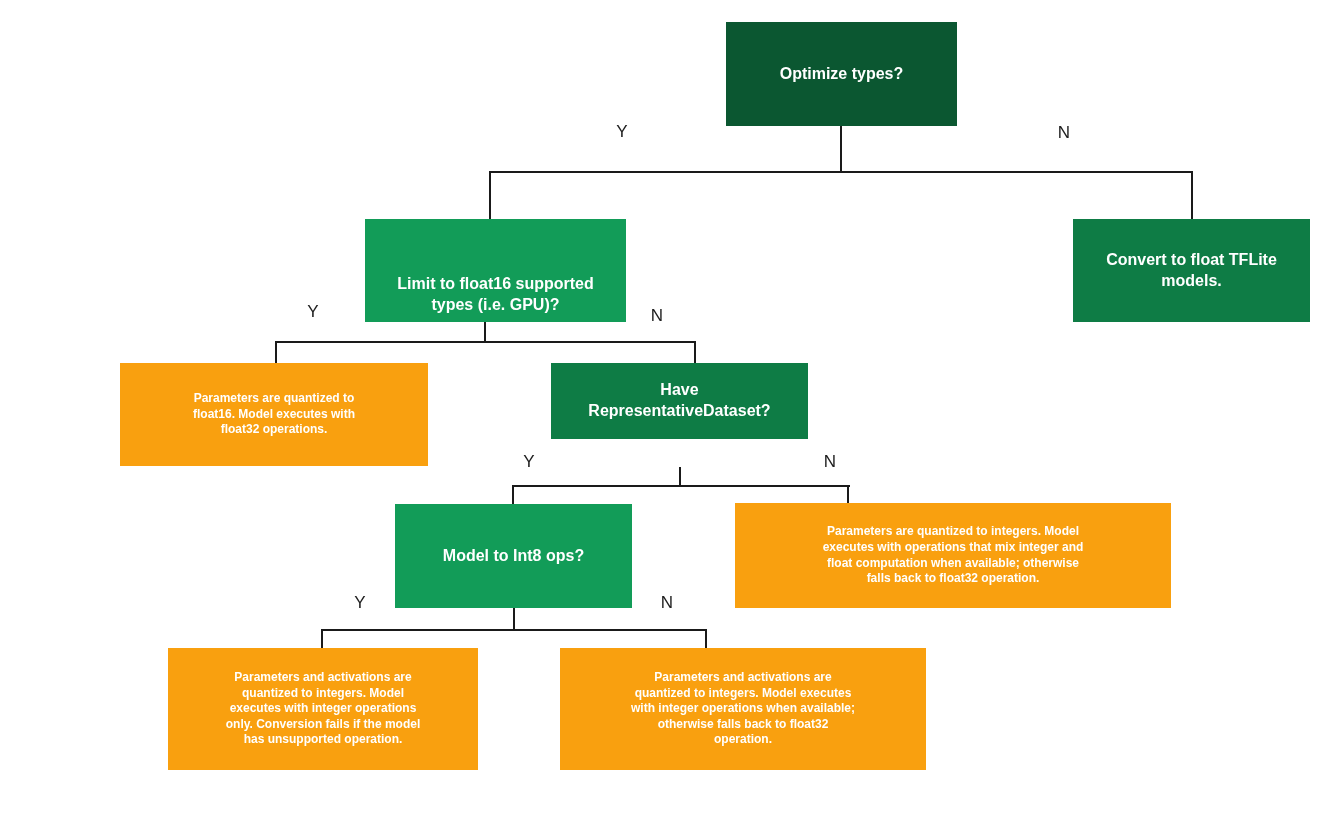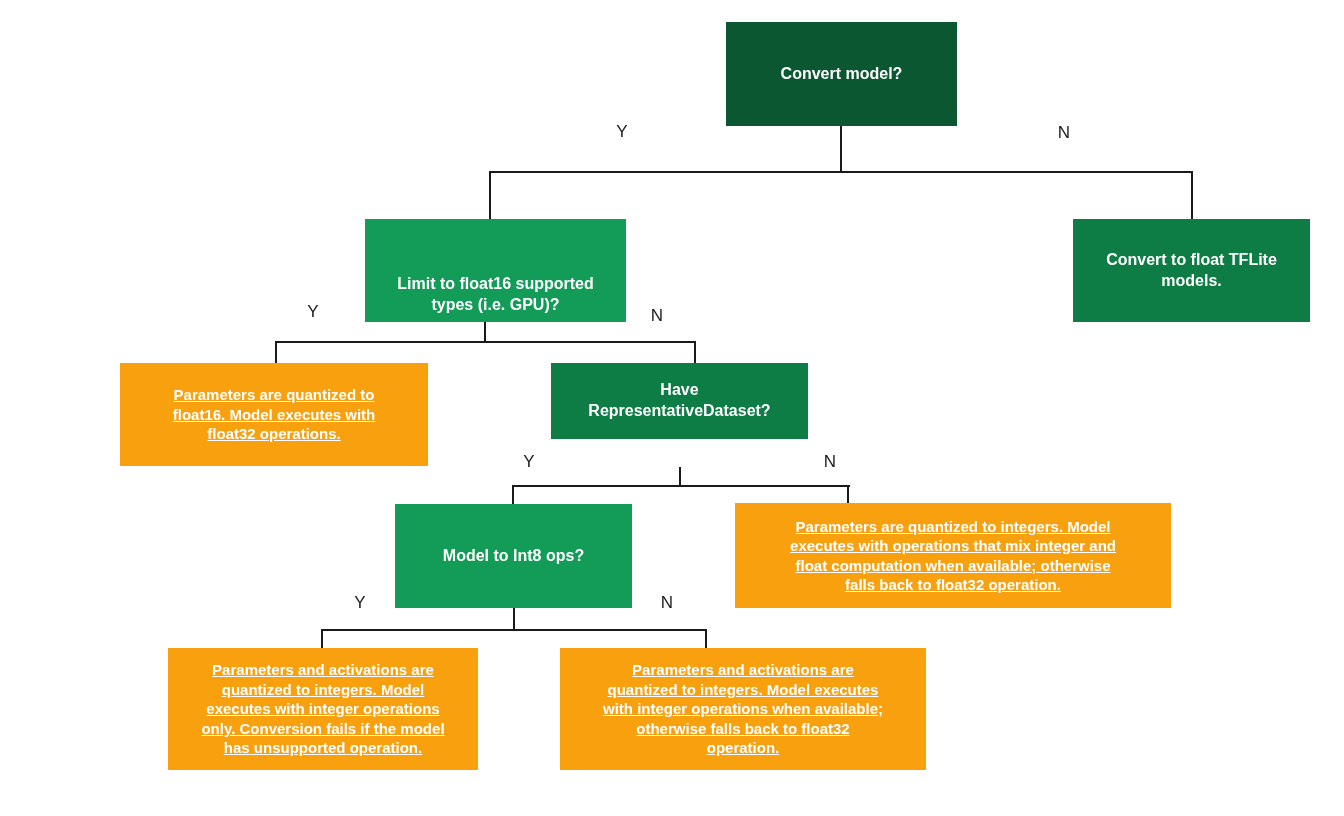--- a/index.html
+++ b/index.html
@@ -36,21 +36,21 @@
   }
   .node .txt {
     white-space: pre-line;
     line-height: 1.3;
   }
   .node--dark   { background: var(--dark-green); }
   .node--medium { background: var(--medium-green); }
   .node--bright { background: var(--bright-green); }
   .node--orange { background: var(--orange); }
   .node--green-text { font-size: 16px; }
-  .node--orange .txt { font-size: 15px; text-decoration: underline; }
+  .node--orange .txt { font-size: 12px; }
   .node--green-text .txt { font-size: 16px; }
   .connector {
     position: absolute;
     background: var(--line);
   }
   .branch-label {
     position: absolute;
     width: 24px;
     text-align: center;
     font-size: 17px;
@@ -87,21 +87,21 @@
   <span class="branch-label" style="left:610px; top:121px;">Y</span>
   <span class="branch-label" style="left:1052px; top:122px;">N</span>
   <span class="branch-label" style="left:301px; top:301px;">Y</span>
   <span class="branch-label" style="left:645px; top:305px;">N</span>
   <span class="branch-label" style="left:517px; top:451px;">Y</span>
   <span class="branch-label" style="left:818px; top:451px;">N</span>
   <span class="branch-label" style="left:348px; top:592px;">Y</span>
   <span class="branch-label" style="left:655px; top:592px;">N</span>
 
   <div class="node node--dark node--green-text" style="left:726px; top:22px; width:231px; height:104px;">
-    <span class="txt">Convert model?</span>
+    <span class="txt">Optimize types?</span>
   </div>
 
   <div class="node node--bright node--green-text" style="left:365px; top:219px; width:261px; height:103px;align-items:flex-end;">
     <span class="txt">Limit to float16 supported
 types (i.e. GPU)?</span>
   </div>
 
   <div class="node node--medium node--green-text" style="left:1073px; top:219px; width:237px; height:103px;">
     <span class="txt">Convert to float TFLite
 models.</span>

